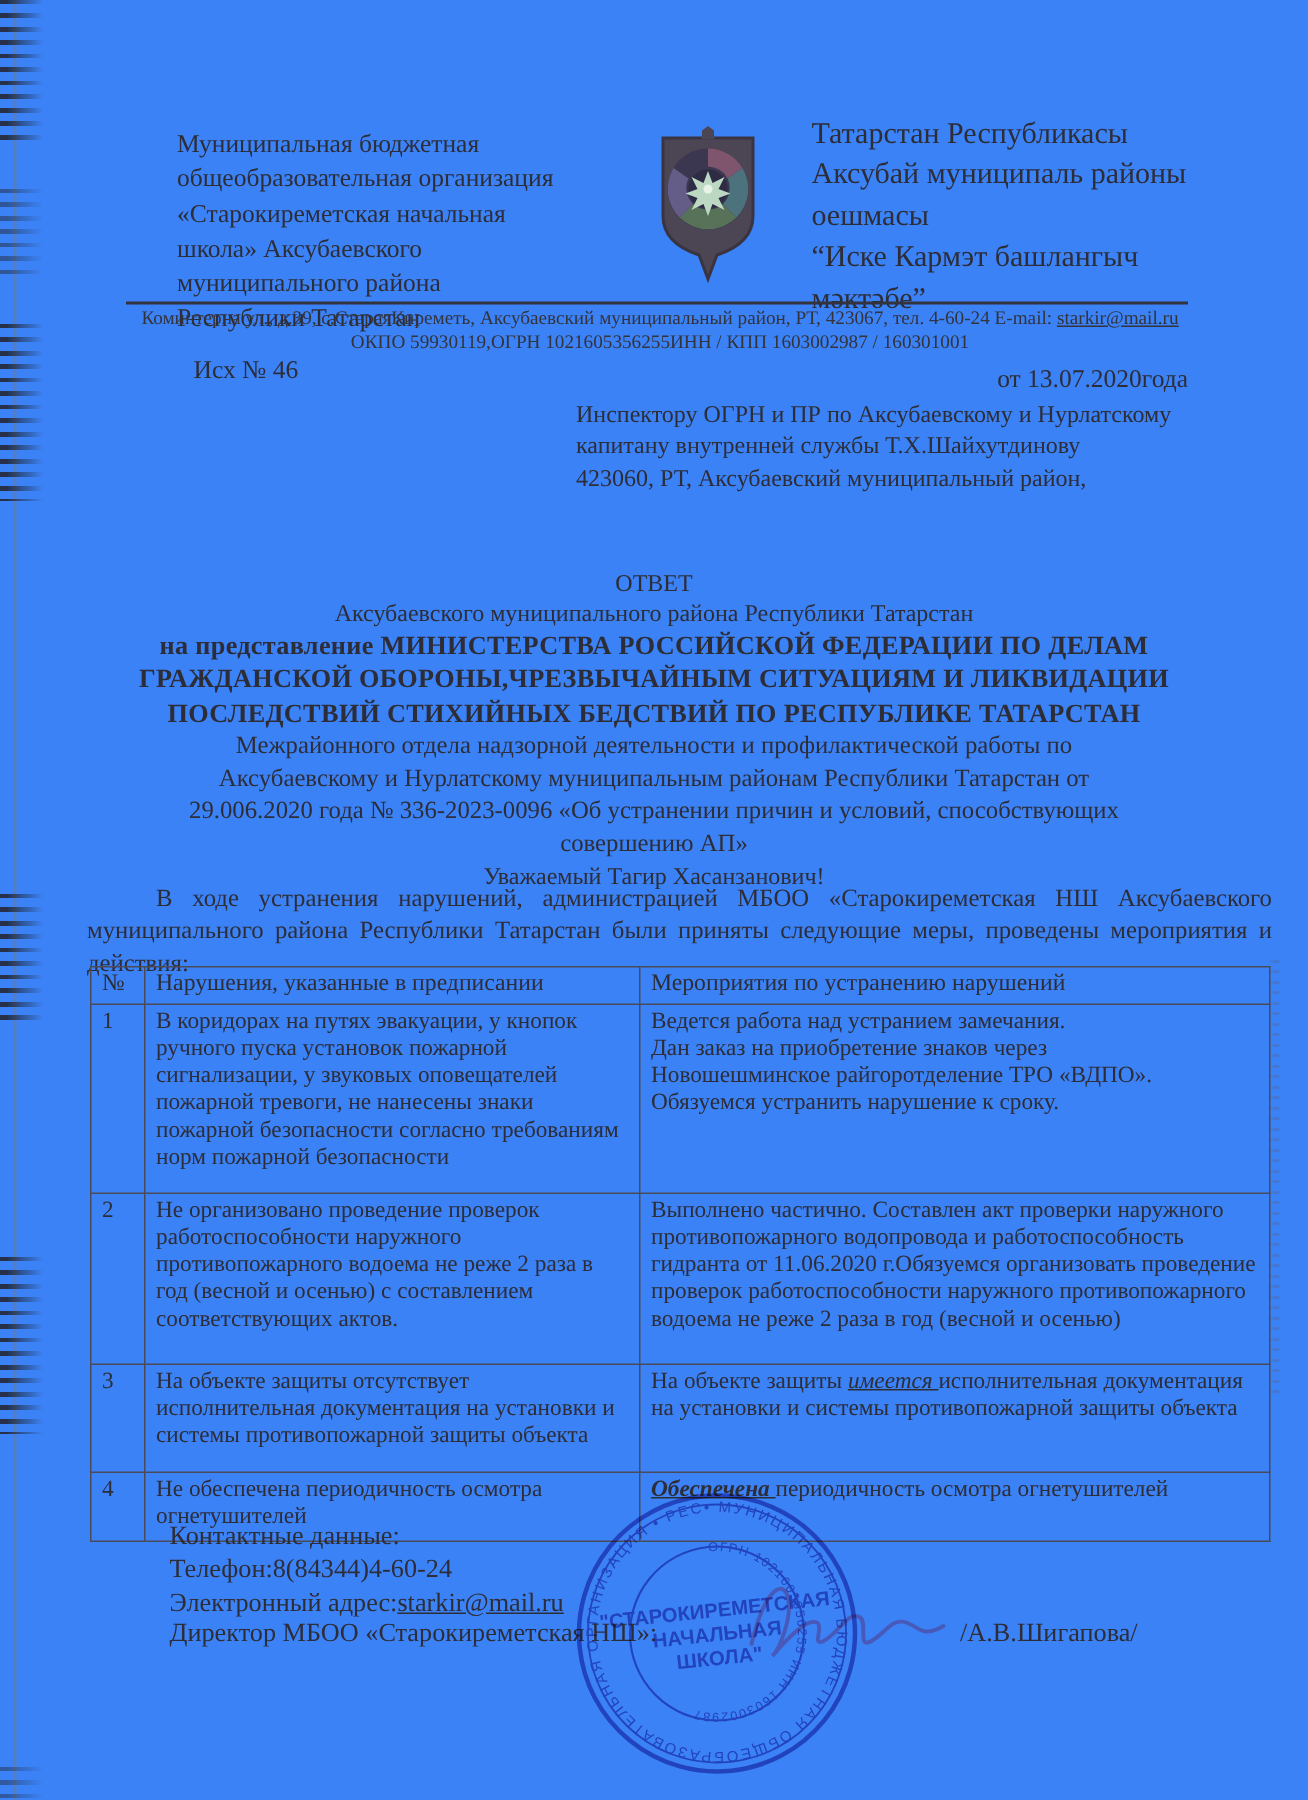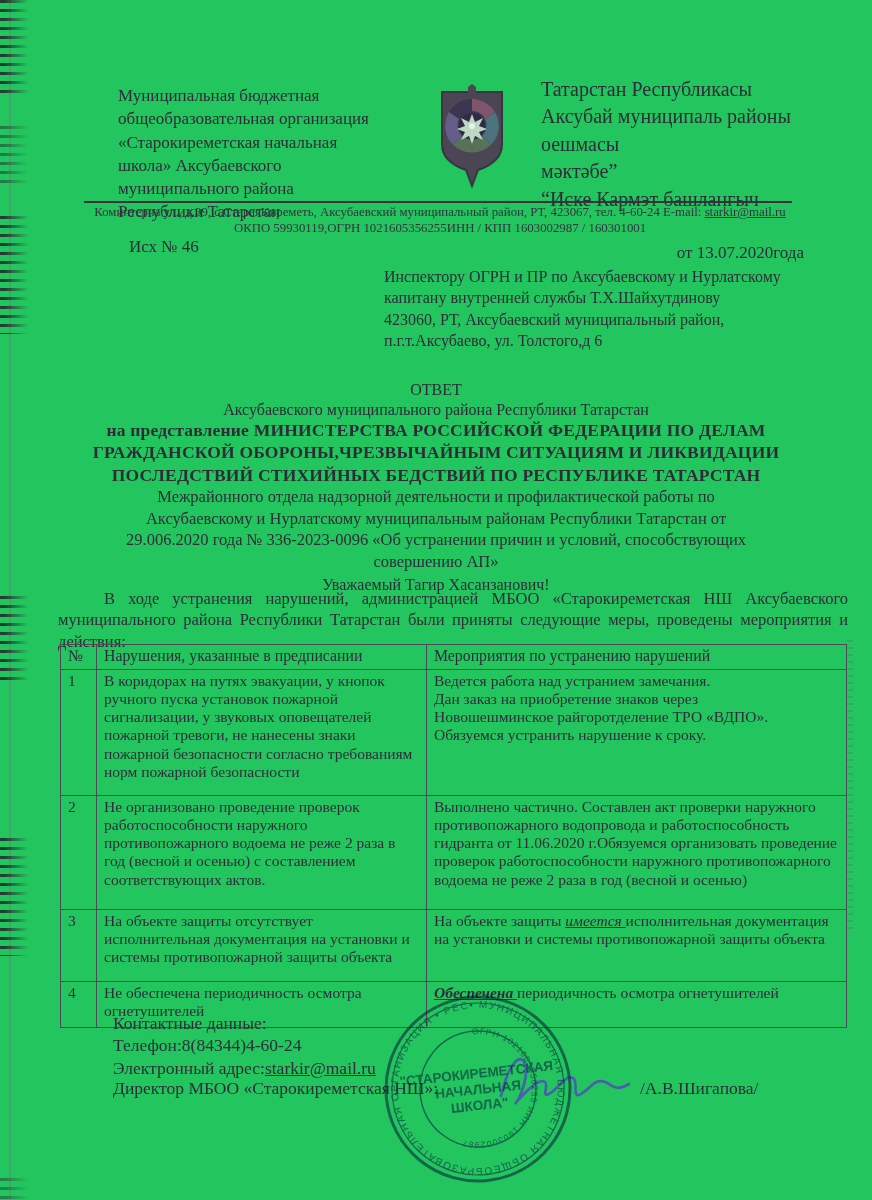--- a/index.html
+++ b/index.html
@@ -1,16 +1,16 @@
 <!DOCTYPE html>
 <html><head>
 <meta charset="utf-8">
 <style>
   html,body{margin:0;padding:0;background:#e8e8e6;}
-  .page{position:relative;width:872px;height:1200px;margin:0 auto;background:#22c55e;
+  .page{position:relative;width:872px;height:1200px;margin:0 auto;background:#3b82f6;
         font-family:"Liberation Serif","DejaVu Serif",serif;color:#2d2d38;overflow:hidden;}
   
   .edge-line{position:absolute;left:9px;top:0;width:2px;height:1200px;background:rgba(120,120,125,.45);}
   .smudge{position:absolute;left:0;width:30px;
           background:repeating-linear-gradient(180deg, rgba(35,35,42,.85) 0 3px, rgba(35,35,42,0) 3px 9px);
           -webkit-mask-image:linear-gradient(90deg,#000 15%,transparent 95%);
           mask-image:linear-gradient(90deg,#000 15%,transparent 95%);}
   .right-smudge{position:absolute;left:845px;top:640px;width:8px;height:290px;
           background:repeating-linear-gradient(180deg, rgba(90,90,110,.25) 0 2px, transparent 2px 7px);
           -webkit-mask-image:linear-gradient(90deg,transparent,#000 60%);
@@ -19,21 +19,21 @@
   .org-left{position:absolute;left:118px;top:84px;width:312px;font-size:17px;line-height:1.37;}
   .org-right{position:absolute;left:541px;top:76px;width:300px;font-size:20px;line-height:1.37;}
   .emblem{position:absolute;left:428px;top:84px;width:88px;height:112px;}
 
   .hr-rule{position:absolute;left:84px;top:201px;width:708px;height:2px;background:#33333e;}
   .addr1{position:absolute;left:60px;top:205px;width:760px;text-align:center;font-size:12.8px;color:#33333c;}
   .addr2{position:absolute;left:60px;top:221px;width:760px;text-align:center;font-size:12.8px;color:#33333c;}
   .addr1 a{color:#33333c;text-decoration:underline;}
 
   .ref-no{position:absolute;left:129px;top:237px;font-size:17px;}
-  .ref-date{position:absolute;right:68px;top:243px;font-size:17px;}
+  .ref-date{position:absolute;right:80px;top:243px;font-size:17px;}
 
   .recipient{position:absolute;left:384px;top:266px;width:470px;font-size:16px;line-height:1.33;}
 
   .titleblock{position:absolute;left:40px;top:380px;width:792px;text-align:center;}
   .t-sm{font-size:16px;line-height:1.22;}
   .t-bold{font-size:17.5px;font-weight:bold;line-height:1.28;letter-spacing:.2px;}
   .t-md{font-size:16.5px;line-height:1.3;}
   .salutation{font-size:16px;margin-top:4px;}
 
   .intro{position:absolute;left:58px;top:588px;width:790px;font-size:16.5px;line-height:1.3;
@@ -94,39 +94,38 @@
       <circle cx="44" cy="42" r="13" fill="#2e2b44"></circle>
       <path d="M44 30 l3 8 8 -4 -4 8 8 3 -8 3 4 8 -8 -4 -3 8 -3 -8 -8 4 4 -8 -8 -3 8 -3 -4 -8 8 4 z" fill="#bcd8c2"></path>
       <circle cx="44" cy="42" r="3" fill="#e8f2e6"></circle>
     </svg>
   </div>
 
   <div class="org-right">
     <div>Татарстан Республикасы</div>
     <div>Аксубай  муниципаль  районы</div>
     <div>оешмасы</div>
+    <div>“Иске  Кармэт  башлангыч</div>
     <div>мәктәбе”</div>
-    <div>“Иске  Кармэт  башлангыч</div>
   </div>
 
   <div class="hr-rule"></div>
 
   <div class="addr1">
     <span>Коминтерна ул., д.39, с.СтараяКиреметь, Аксубаевский муниципальный район, РТ,  423067, тел. 4-60-24  E-mail:  </span><a href="#">starkir@mail.ru</a>
   </div>
   <div class="addr2">ОКПО 59930119,ОГРН 1021605356255ИНН / КПП 1603002987 / 160301001</div>
 
   <div class="ref-no">Исх № 46</div>
   <div class="ref-date">от 13.07.2020года</div>
 
   <div class="recipient">
     <div>Инспектору ОГРН и ПР по Аксубаевскому и Нурлатскому</div>
     <div>капитану внутренней службы Т.Х.Шайхутдинову</div>
     <div>423060, РТ, Аксубаевский муниципальный район,</div>
-    <div>п.г.т.Аксубаево, ул. Толстого,д 6</div>
   </div>
 
   <div class="titleblock">
     <div class="t-sm">ОТВЕТ</div>
     <div class="t-sm">Аксубаевского муниципального района Республики Татарстан</div>
     <div class="t-bold">на представление МИНИСТЕРСТВА РОССИЙСКОЙ ФЕДЕРАЦИИ ПО ДЕЛАМ</div>
     <div class="t-bold">ГРАЖДАНСКОЙ ОБОРОНЫ,ЧРЕЗВЫЧАЙНЫМ СИТУАЦИЯМ И ЛИКВИДАЦИИ</div>
     <div class="t-bold">ПОСЛЕДСТВИЙ СТИХИЙНЫХ БЕДСТВИЙ ПО  РЕСПУБЛИКЕ ТАТАРСТАН</div>
     <div class="t-md">Межрайонного отдела надзорной деятельности и профилактической работы по</div>
     <div class="t-md">Аксубаевскому и Нурлатскому муниципальным районам Республики Татарстан от</div>

